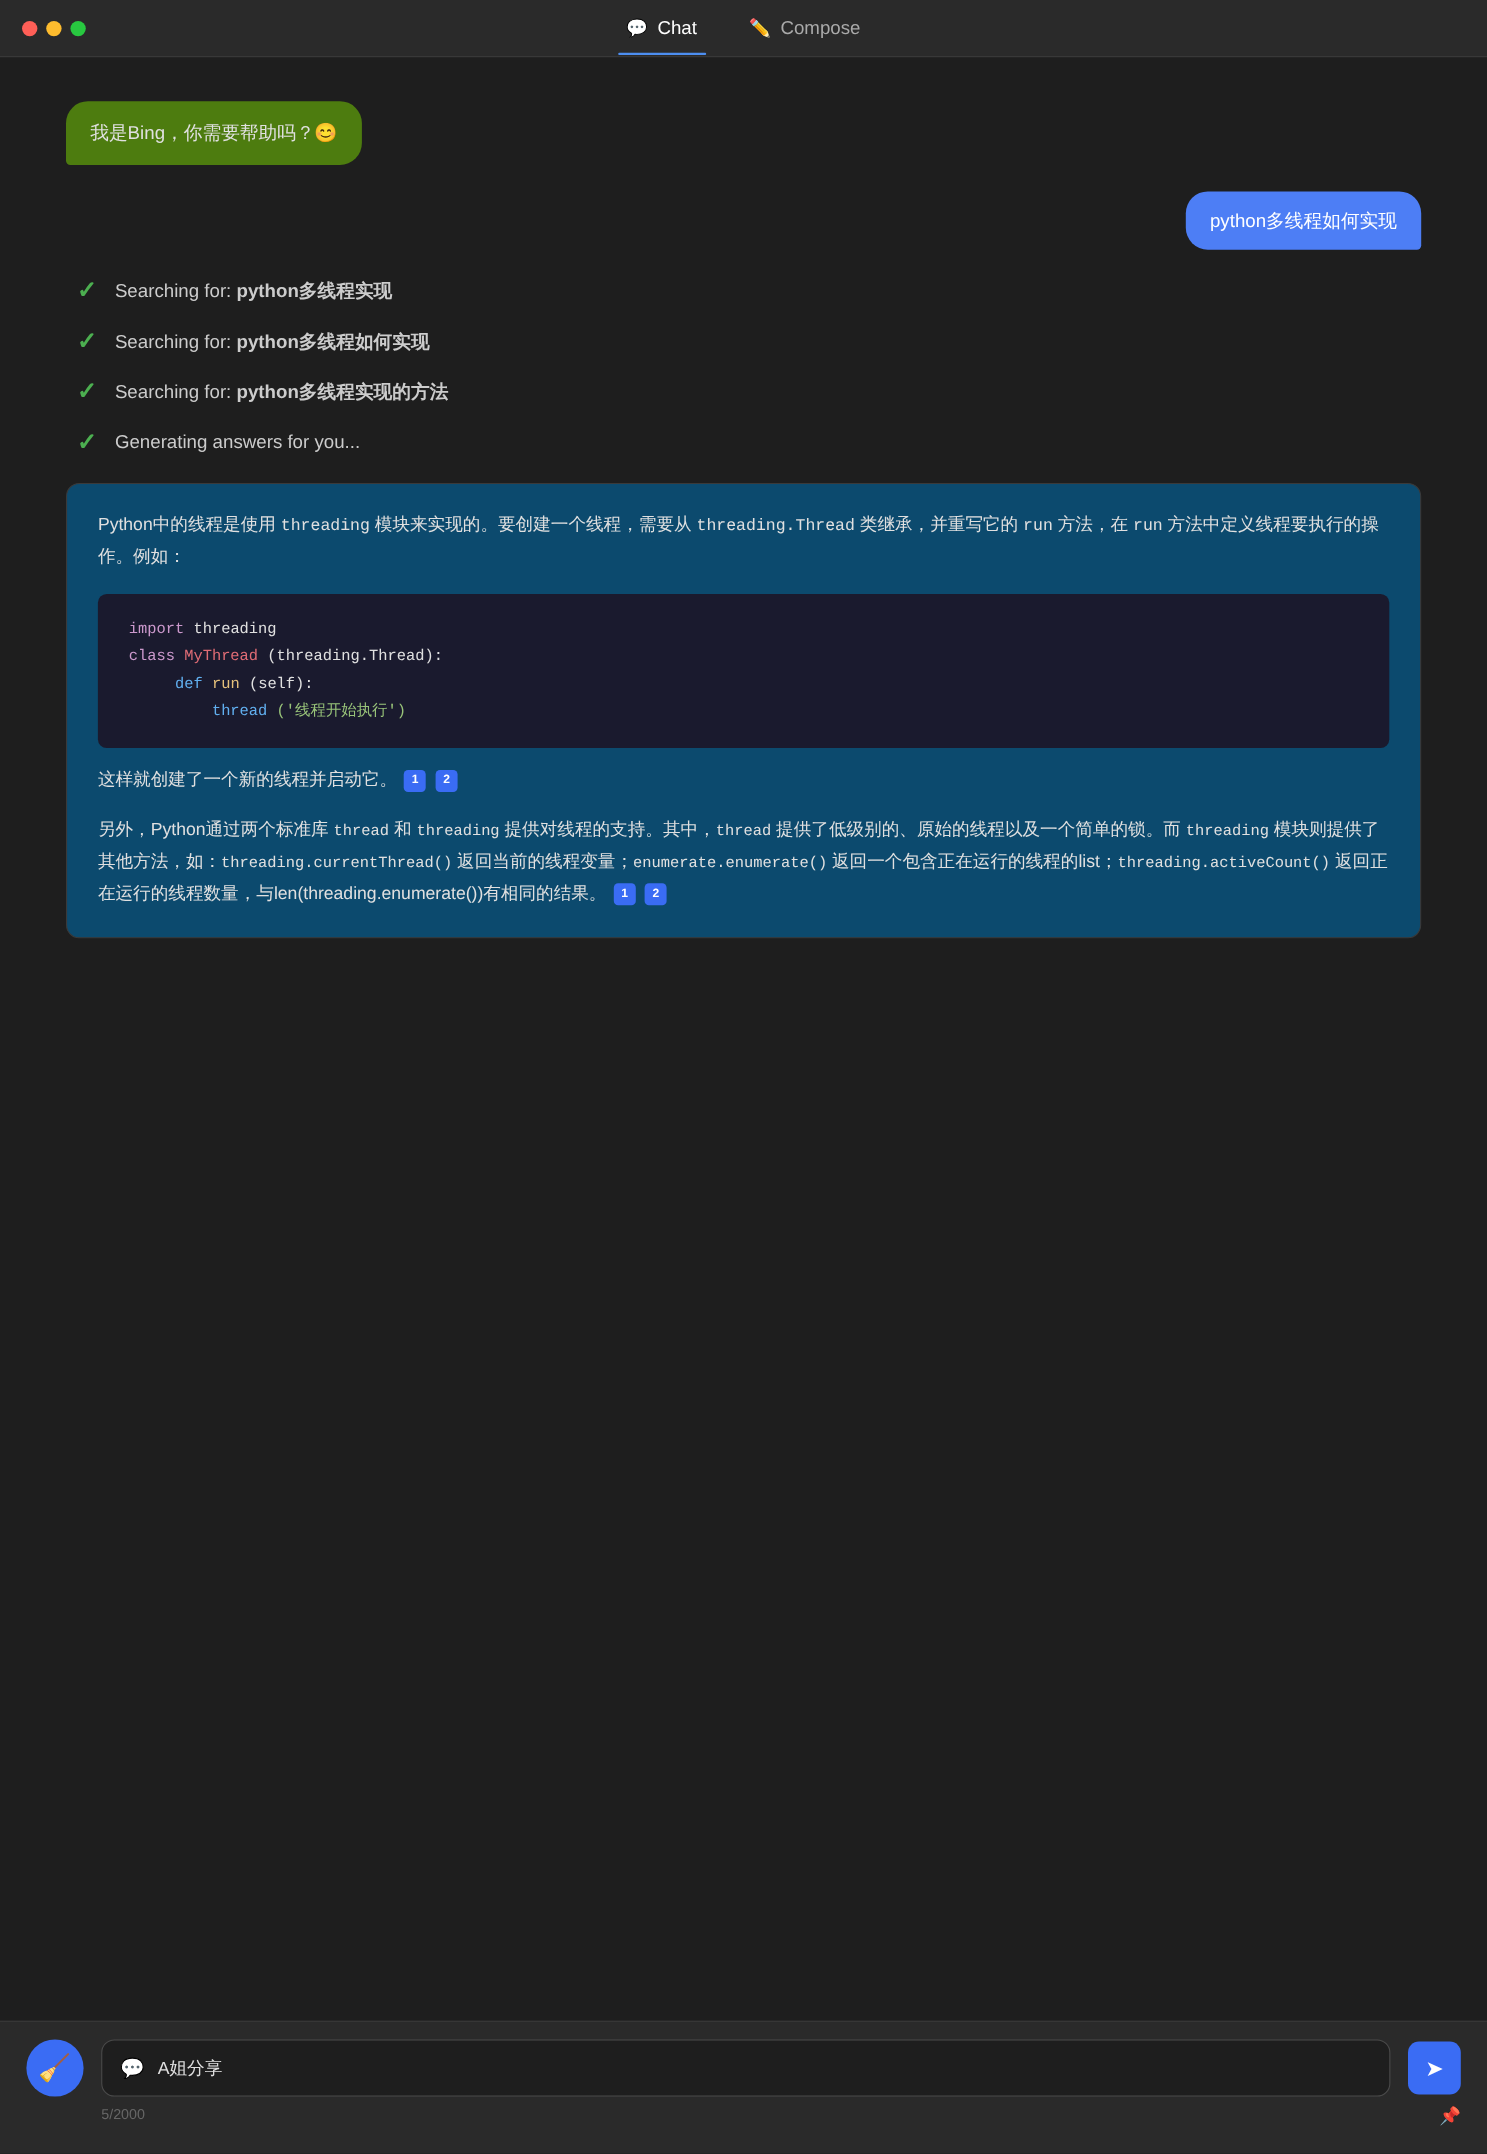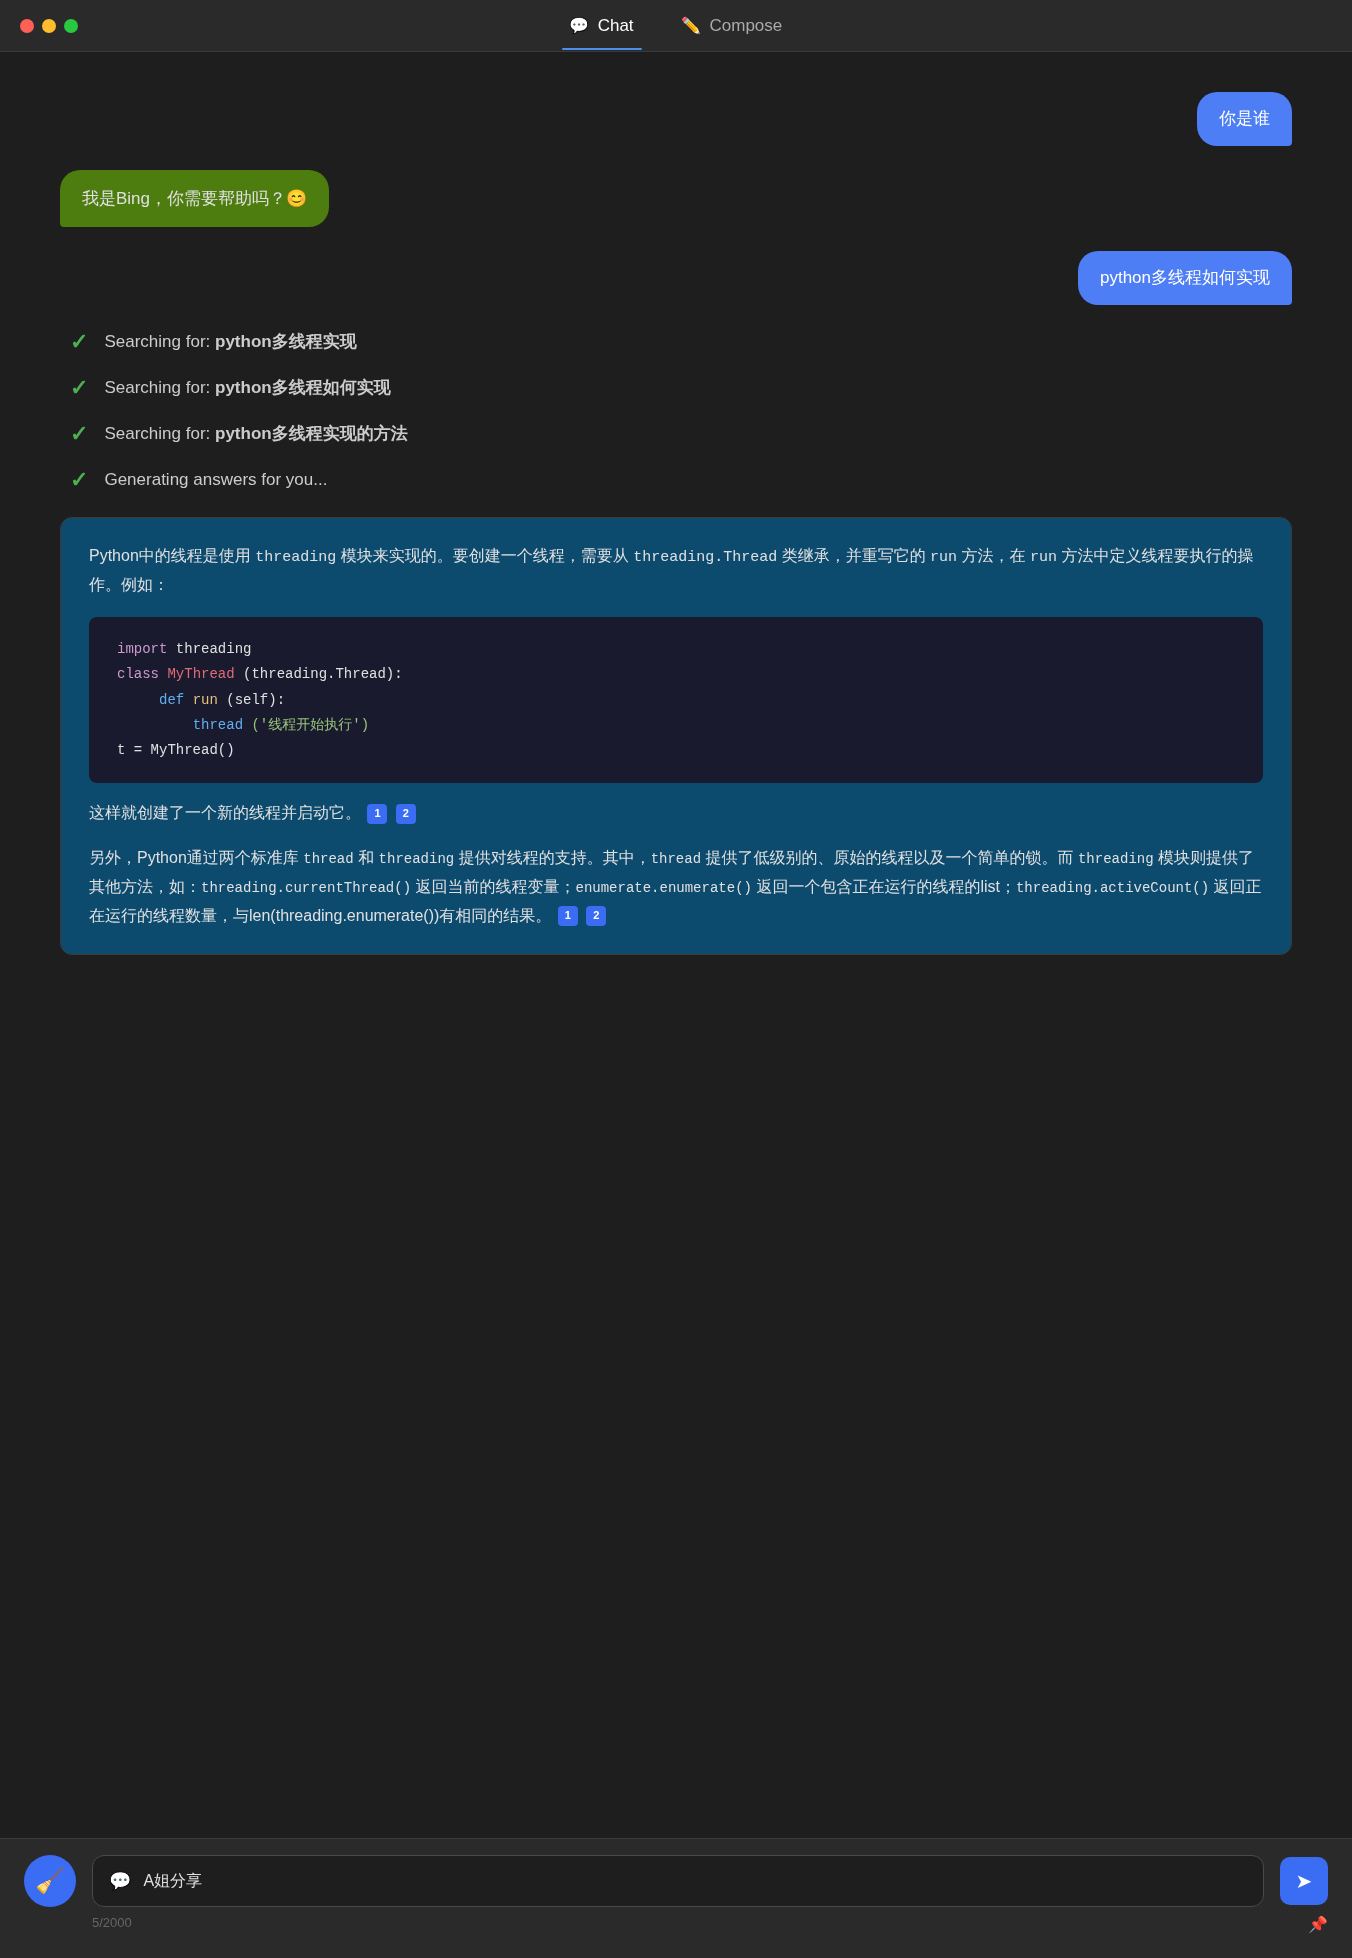--- a/index.html
+++ b/index.html
@@ -303,23 +303,20 @@
     </div>
     <div class="tab">
       <span class="tab-icon">✏️</span>
       <span>Compose</span>
     </div>
   </div>
 </div>
 
 <div class="chat-area">
 
-  <div class="user-message">
-    <div class="user-bubble">你是谁</div>
-  </div>
 
   <div class="bot-message">
     <div class="bot-bubble">我是Bing，你需要帮助吗？😊</div>
   </div>
 
   <div class="user-message">
     <div class="user-bubble">python多线程如何实现</div>
   </div>
 
   <div class="search-status">
@@ -366,23 +363,20 @@
         <span class="code-default">&nbsp;&nbsp;&nbsp;&nbsp;</span>
         <span class="code-def">def</span>
         <span class="code-def-name"> run</span>
         <span class="code-default">(self):</span>
       </div>
       <div>
         <span class="code-default">&nbsp;&nbsp;&nbsp;&nbsp;&nbsp;&nbsp;&nbsp;&nbsp;</span>
         <span class="code-def">thread</span>
         <span class="code-string">('线程开始执行')</span>
       </div>
-      <div>
-        <span class="code-default">t = MyThread()</span>
-      </div>
     </div>
 
     <div class="response-paragraph">
       这样就创建了一个新的线程并启动它。
       <span class="footnote-badge">1</span>
       <span class="footnote-badge">2</span>
     </div>
 
     <div class="response-paragraph">
       另外，Python通过两个标准库 <code>thread</code> 和 <code>threading</code> 提供对线程的支持。其中，<code>thread</code> 提供了低级别的、原始的线程以及一个简单的锁。而 <code>threading</code> 模块则提供了其他方法，如：<code>threading.currentThread()</code> 返回当前的线程变量；<code>enumerate.enumerate()</code> 返回一个包含正在运行的线程的list；<code>threading.activeCount()</code> 返回正在运行的线程数量，与len(threading.enumerate())有相同的结果。

